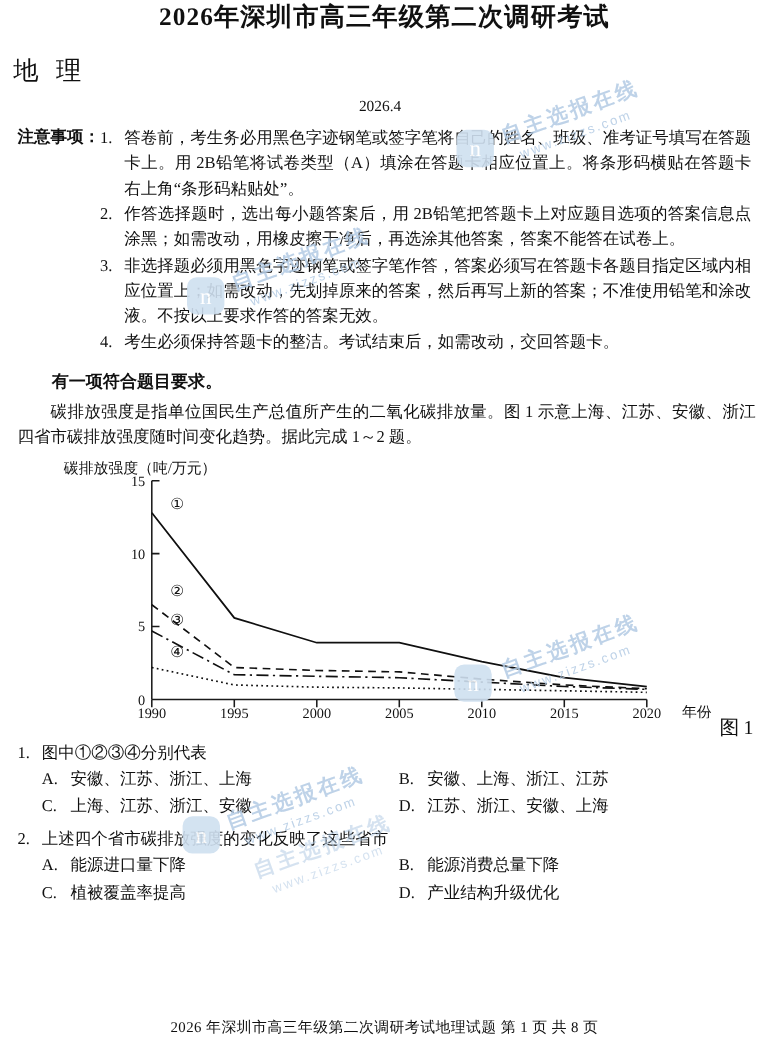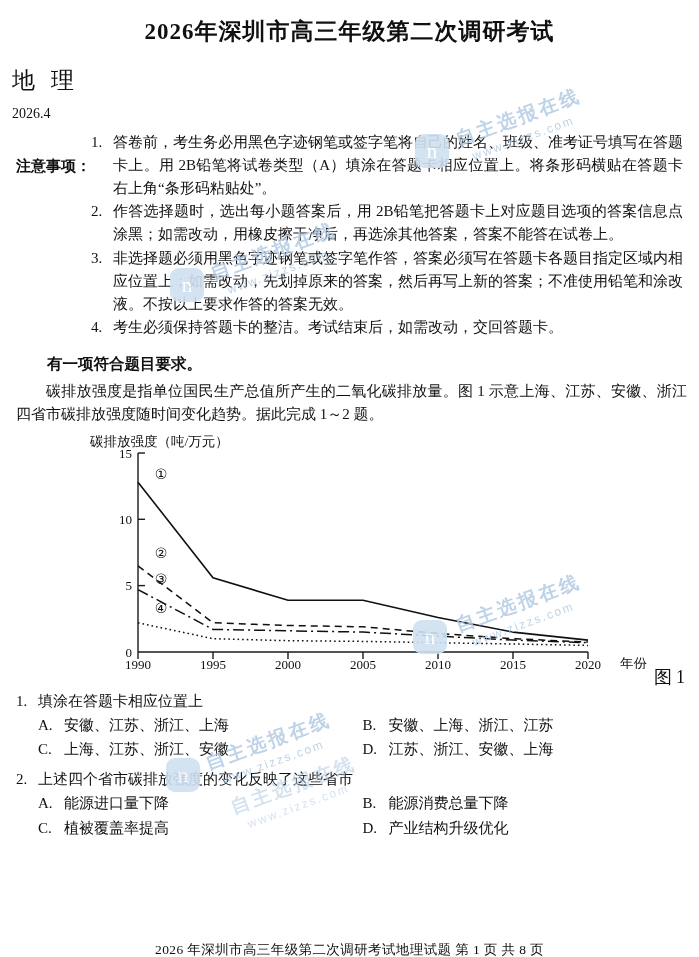--- a/index.html
+++ b/index.html
@@ -66,32 +66,32 @@
     font-family: "Liberation Serif", serif;
     opacity: .9;
   }
 
   
   .doc-title {
     text-align: center;
     font-size: 23px;
     font-weight: 700;
     letter-spacing: 1px;
-    margin: 16px 0 0 0;
+    margin: 0 0 0 0;
     font-family: "Liberation Serif", "DejaVu Serif", serif;
   }
   .doc-subject {
     text-align: left;
     font-size: 23px;
     font-weight: 400;
     letter-spacing: 16px;
     margin: 18px 0 0 0;
   }
   .doc-date {
-    text-align: left;
+    text-align: center;
     font-size: 14px;
     margin: 10px 8px 0 0;
     position: relative;
     z-index: 6;
   }
 
   
   .info-line {
     font-size: 15px;
     margin: 8px 0 0 4px;
@@ -102,21 +102,20 @@
     display: flex;
     margin-top: 9px;
     margin-left: 4px;
   }
   .notice-label {
     font-size: 15px;
     font-weight: 700;
     white-space: nowrap;
     flex: 0 0 auto;
     padding-top: 0px;
-    margin-top: 26px;
   }
   .notice-list {
     margin: 0;
     padding: 0;
     list-style: none;
     flex: 1 1 auto;
   }
   .notice-list li {
     display: flex;
     font-size: 15px;
@@ -157,21 +156,21 @@
   }
 
   
   .figure {
     position: relative;
     margin-top: 6px;
     height: 250px;
   }
   .axis-title {
     position: absolute;
-    left: 78px;
+    left: 46px;
     top: 0px;
     font-size: 13.5px;
     white-space: nowrap;
   }
   .chart-svg {
     position: absolute;
     left: 0;
     top: 14px;
   }
   .fig-caption {
@@ -351,21 +350,21 @@
     </svg>
 
     <div class="fig-caption">
       <span>图</span><span>1</span>
     </div>
   </div>
 
   <div class="question">
     <div class="q-stem">
       <span class="q-num">1.</span>
-      <span class="q-text">填涂在答题卡相应位置上</span>
+      <span class="q-text">图中①②③④分别代表</span>
     </div>
     <div class="q-options">
       <div class="q-option">
         <span class="opt-letter">A.</span>
         <span class="opt-body">安徽、江苏、浙江、上海</span>
       </div>
       <div class="q-option">
         <span class="opt-letter">B.</span>
         <span class="opt-body">安徽、上海、浙江、江苏</span>
       </div>

